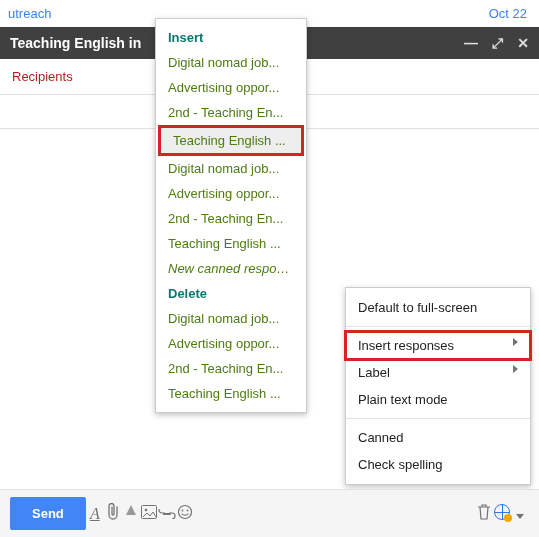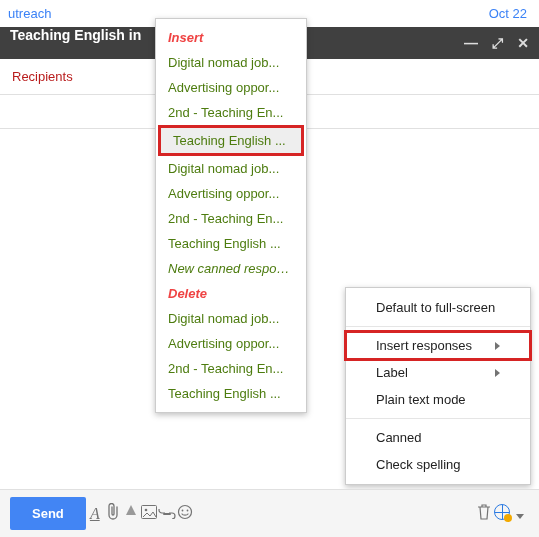--- a/index.html
+++ b/index.html
@@ -17,20 +17,21 @@
     justify-content: space-between;
     align-items: center;
     padding: 6px 12px 6px 8px;
     color: #3b82f6;
   }
   .compose-header {
     background: #404040;
     color: #fff;
     display: flex;
     justify-content: space-between;
+    align-items: center;
     padding: 0 10px;
     height: 32px;
     font-weight: bold;
     font-size: 14px;
   }
   .header-icons { display: flex; gap: 14px; align-items: center; }
   .header-icons span { color: #ddd; font-size: 14px; cursor: pointer; }
   .recipients {
     border-bottom: 1px solid #e0e0e0;
     padding: 10px 12px;
@@ -91,24 +92,23 @@
     position: absolute;
     right: 8px;
     bottom: 52px;
     width: 186px;
     background: #fff;
     border: 1px solid #ccc;
     box-shadow: 0 2px 6px rgba(0,0,0,0.25);
     padding: 6px 0;
   }
   .context-menu .item {
-    padding: 6px 30px;
+    padding: 6px 12px;
     display: flex;
     justify-content: space-between;
-    align-items: center;
     cursor: pointer;
     font-size: 13px;
     color: #222;
   }
   .context-menu .item.sub { position: relative; }
   .context-menu .divider { border-top: 1px solid #e5e5e5; margin: 5px 0; }
   .red-box { outline: 3px solid #d62424; outline-offset: -1px; }
 
   
   .canned-menu {
@@ -116,22 +116,21 @@
     left: 155px;
     top: 18px;
     width: 152px;
     background: #fff;
     border: 1px solid #ccc;
     box-shadow: 0 2px 6px rgba(0,0,0,0.25);
     padding: 6px 0;
     z-index: 5;
   }
   .canned-menu .section-label {
-    color: #ef4444;
-    font-style: italic;
+    color: #0f766e;
     font-weight: bold;
     padding: 5px 12px;
     font-size: 13px;
   }
   .canned-menu .citem {
     padding: 5px 12px;
     font-size: 13px;
     color: #4d7c0f;
     cursor: pointer;
     white-space: nowrap;

